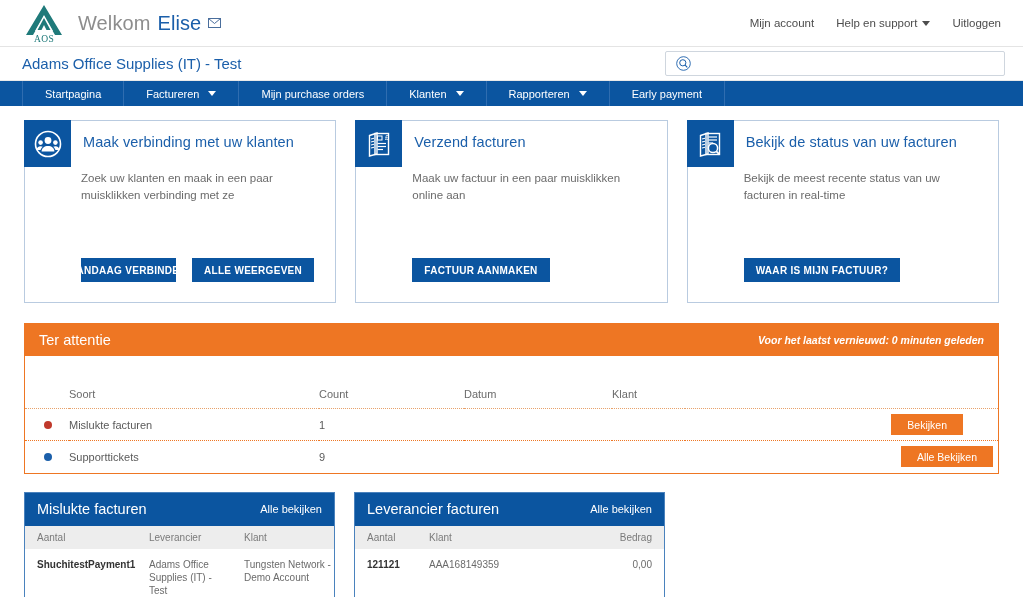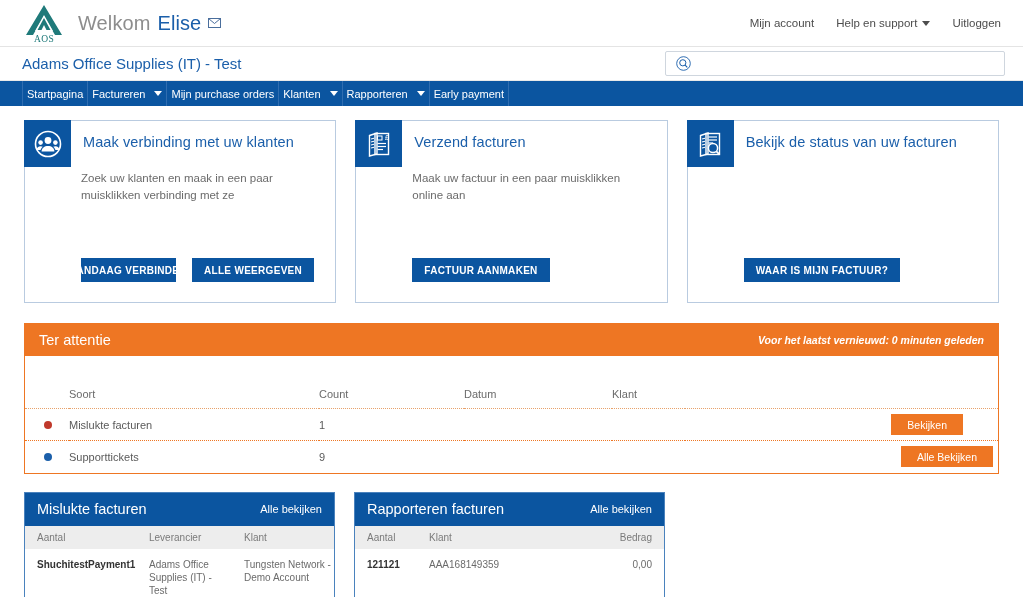--- a/index.html
+++ b/index.html
@@ -82,21 +82,21 @@
   .navbar {
     height:25px;
     background:#0b55a0;
     display:flex; align-items:stretch;
     padding-left:22px;
     font-size:11px;
   }
   .nav-item {
     display:flex; align-items:center; justify-content:center; gap:9px;
     color:#ffffff;
-    padding:0 4px;
+    padding:0 22px;
     border-right:1px solid #2f6db0;
     white-space:nowrap;
     cursor:pointer;
   }
   .nav-item:first-child { border-left:1px solid #2f6db0; }
   .nav-caret {
     width:0;height:0;border-left:4px solid transparent;border-right:4px solid transparent;
     border-top:5px solid #ffffff;
   }
 
@@ -354,20 +354,21 @@
           <line x1="7" y1="16" x2="10" y2="15.2" stroke="#fff" stroke-width="1.1"></line>
           <line x1="7" y1="19" x2="10" y2="18.2" stroke="#fff" stroke-width="1.1"></line>
           <line x1="13.5" y1="8" x2="22" y2="8" stroke="#fff" stroke-width="1.2"></line>
           <line x1="13.5" y1="11" x2="22" y2="11" stroke="#fff" stroke-width="1.2"></line>
           <line x1="13.5" y1="14" x2="18" y2="14" stroke="#fff" stroke-width="1.2"></line>
           <circle cx="18" cy="19" r="4.6" fill="none" stroke="#fff" stroke-width="1.5"></circle>
           <line x1="21.4" y1="22.4" x2="24.5" y2="25.5" stroke="#fff" stroke-width="1.8"></line>
         </svg>
       </div>
       <div class="card-title">Bekijk de status van uw facturen</div>
+      <div class="card-desc">Bekijk de meest recente status van uw facturen in real-time</div>
       <div class="card-btns">
         <button class="btn-blue">WAAR IS MIJN FACTUUR?</button>
       </div>
     </div>
   </div>
 
   <div class="attention">
     <div class="att-head">
       <div class="att-title">Ter attentie</div>
       <div class="att-refresh">Voor het laatst vernieuwd: 0 minuten geleden</div>
@@ -433,21 +434,21 @@
             <td class="bold">ShuchitestPayment1</td>
             <td>Adams Office Supplies (IT) - Test</td>
             <td>Tungsten Network - Demo Account</td>
           </tr>
         </tbody>
       </table>
     </div>
 
     <div class="panel">
       <div class="panel-head">
-        <span class="panel-title">Rapporteren facturen</span>
+        <span class="panel-title">Leverancier facturen</span>
         <a class="panel-link">Alle bekijken</a>
       </div>
       <table class="ptable">
         <thead>
           <tr>
             <th style="width:62px">Aantal</th>
             <th>Klant</th>
             <th class="num">Bedrag</th>
           </tr>
         </thead>

